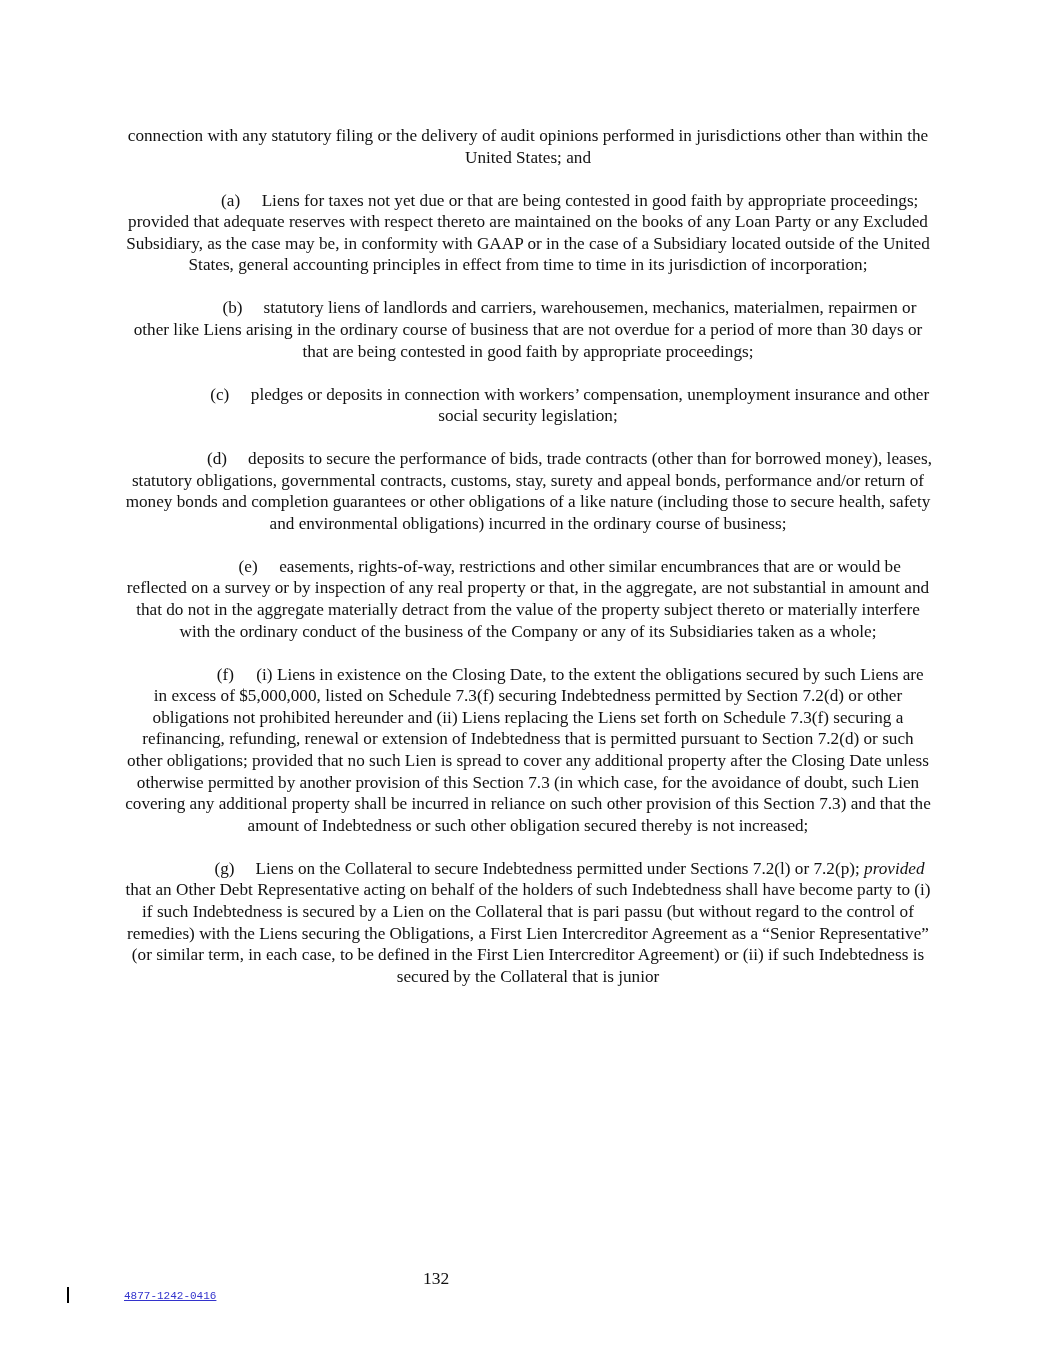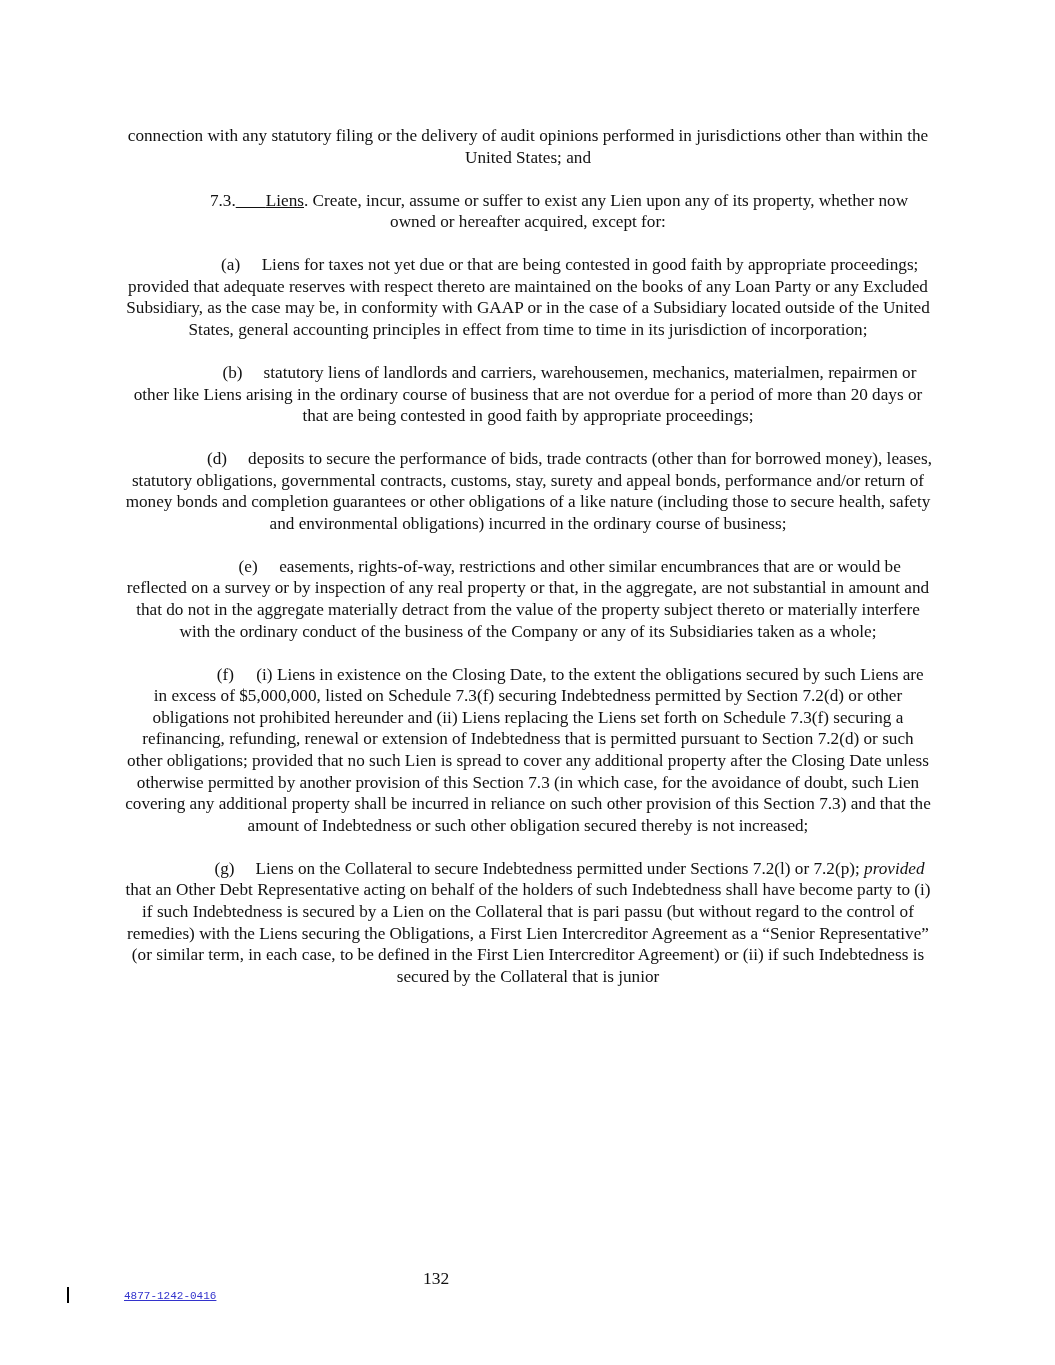--- a/index.html
+++ b/index.html
@@ -68,32 +68,32 @@
 </head>
 <body>
 
 <div class="page">
 
   <p class="para">
     <span>connection with any statutory filing or the delivery of audit opinions performed in jurisdictions other than within the United States; and</span>
   </p>
 
 
-  <p class="para">
-    <span class="indent"></span><span>7.3.</span><span class="u" style="white-space:pre;">       </span><span class="u">Liens</span><span>. Create, incur, assume or suffer to exist any Lien upon any of its property, whether now owned or hereafter acquired, except for:</span>
-  </p>
 
   <p class="para">
     <span class="indent"></span><span class="label">(a)</span><span>Liens for taxes not yet due or that are being contested in good faith by appropriate proceedings; provided that adequate reserves with respect thereto are maintained on the books of any Loan Party or any Excluded Subsidiary, as the case may be, in conformity with GAAP or in the case of a Subsidiary located outside of the United States, general accounting principles in effect from time to time in its jurisdiction of incorporation;</span>
   </p>
 
   <p class="para">
-    <span class="indent"></span><span class="label">(b)</span><span>statutory liens of landlords and carriers, warehousemen, mechanics, materialmen, repairmen or other like Liens arising in the ordinary course of business that are not overdue for a period of more than 20 days or that are being contested in good faith by appropriate proceedings;</span>
+    <span class="indent"></span><span class="label">(b)</span><span>statutory liens of landlords and carriers, warehousemen, mechanics, materialmen, repairmen or other like Liens arising in the ordinary course of business that are not overdue for a period of more than 30 days or that are being contested in good faith by appropriate proceedings;</span>
   </p>
 
+  <p class="para">
+    <span class="indent"></span><span class="label">(c)</span><span>pledges or deposits in connection with workers’ compensation, unemployment insurance and other social security legislation;</span>
+  </p>
 
   <p class="para">
     <span class="indent"></span><span class="label">(d)</span><span>deposits to secure the performance of bids, trade contracts (other than for borrowed money), leases, statutory obligations, governmental contracts, customs, stay, surety and appeal bonds, performance and/or return of money bonds and completion guarantees or other obligations of a like nature (including those to secure health, safety and environmental obligations) incurred in the ordinary course of business;</span>
   </p>
 
   <p class="para">
     <span class="indent"></span><span class="label">(e)</span><span>easements, rights-of-way, restrictions and other similar encumbrances that are or would be reflected on a survey or by inspection of any real property or that, in the aggregate, are not substantial in amount and that do not in the aggregate materially detract from the value of the property subject thereto or materially interfere with the ordinary conduct of the business of the Company or any of its Subsidiaries taken as a whole;</span>
   </p>
 
   <p class="para">

